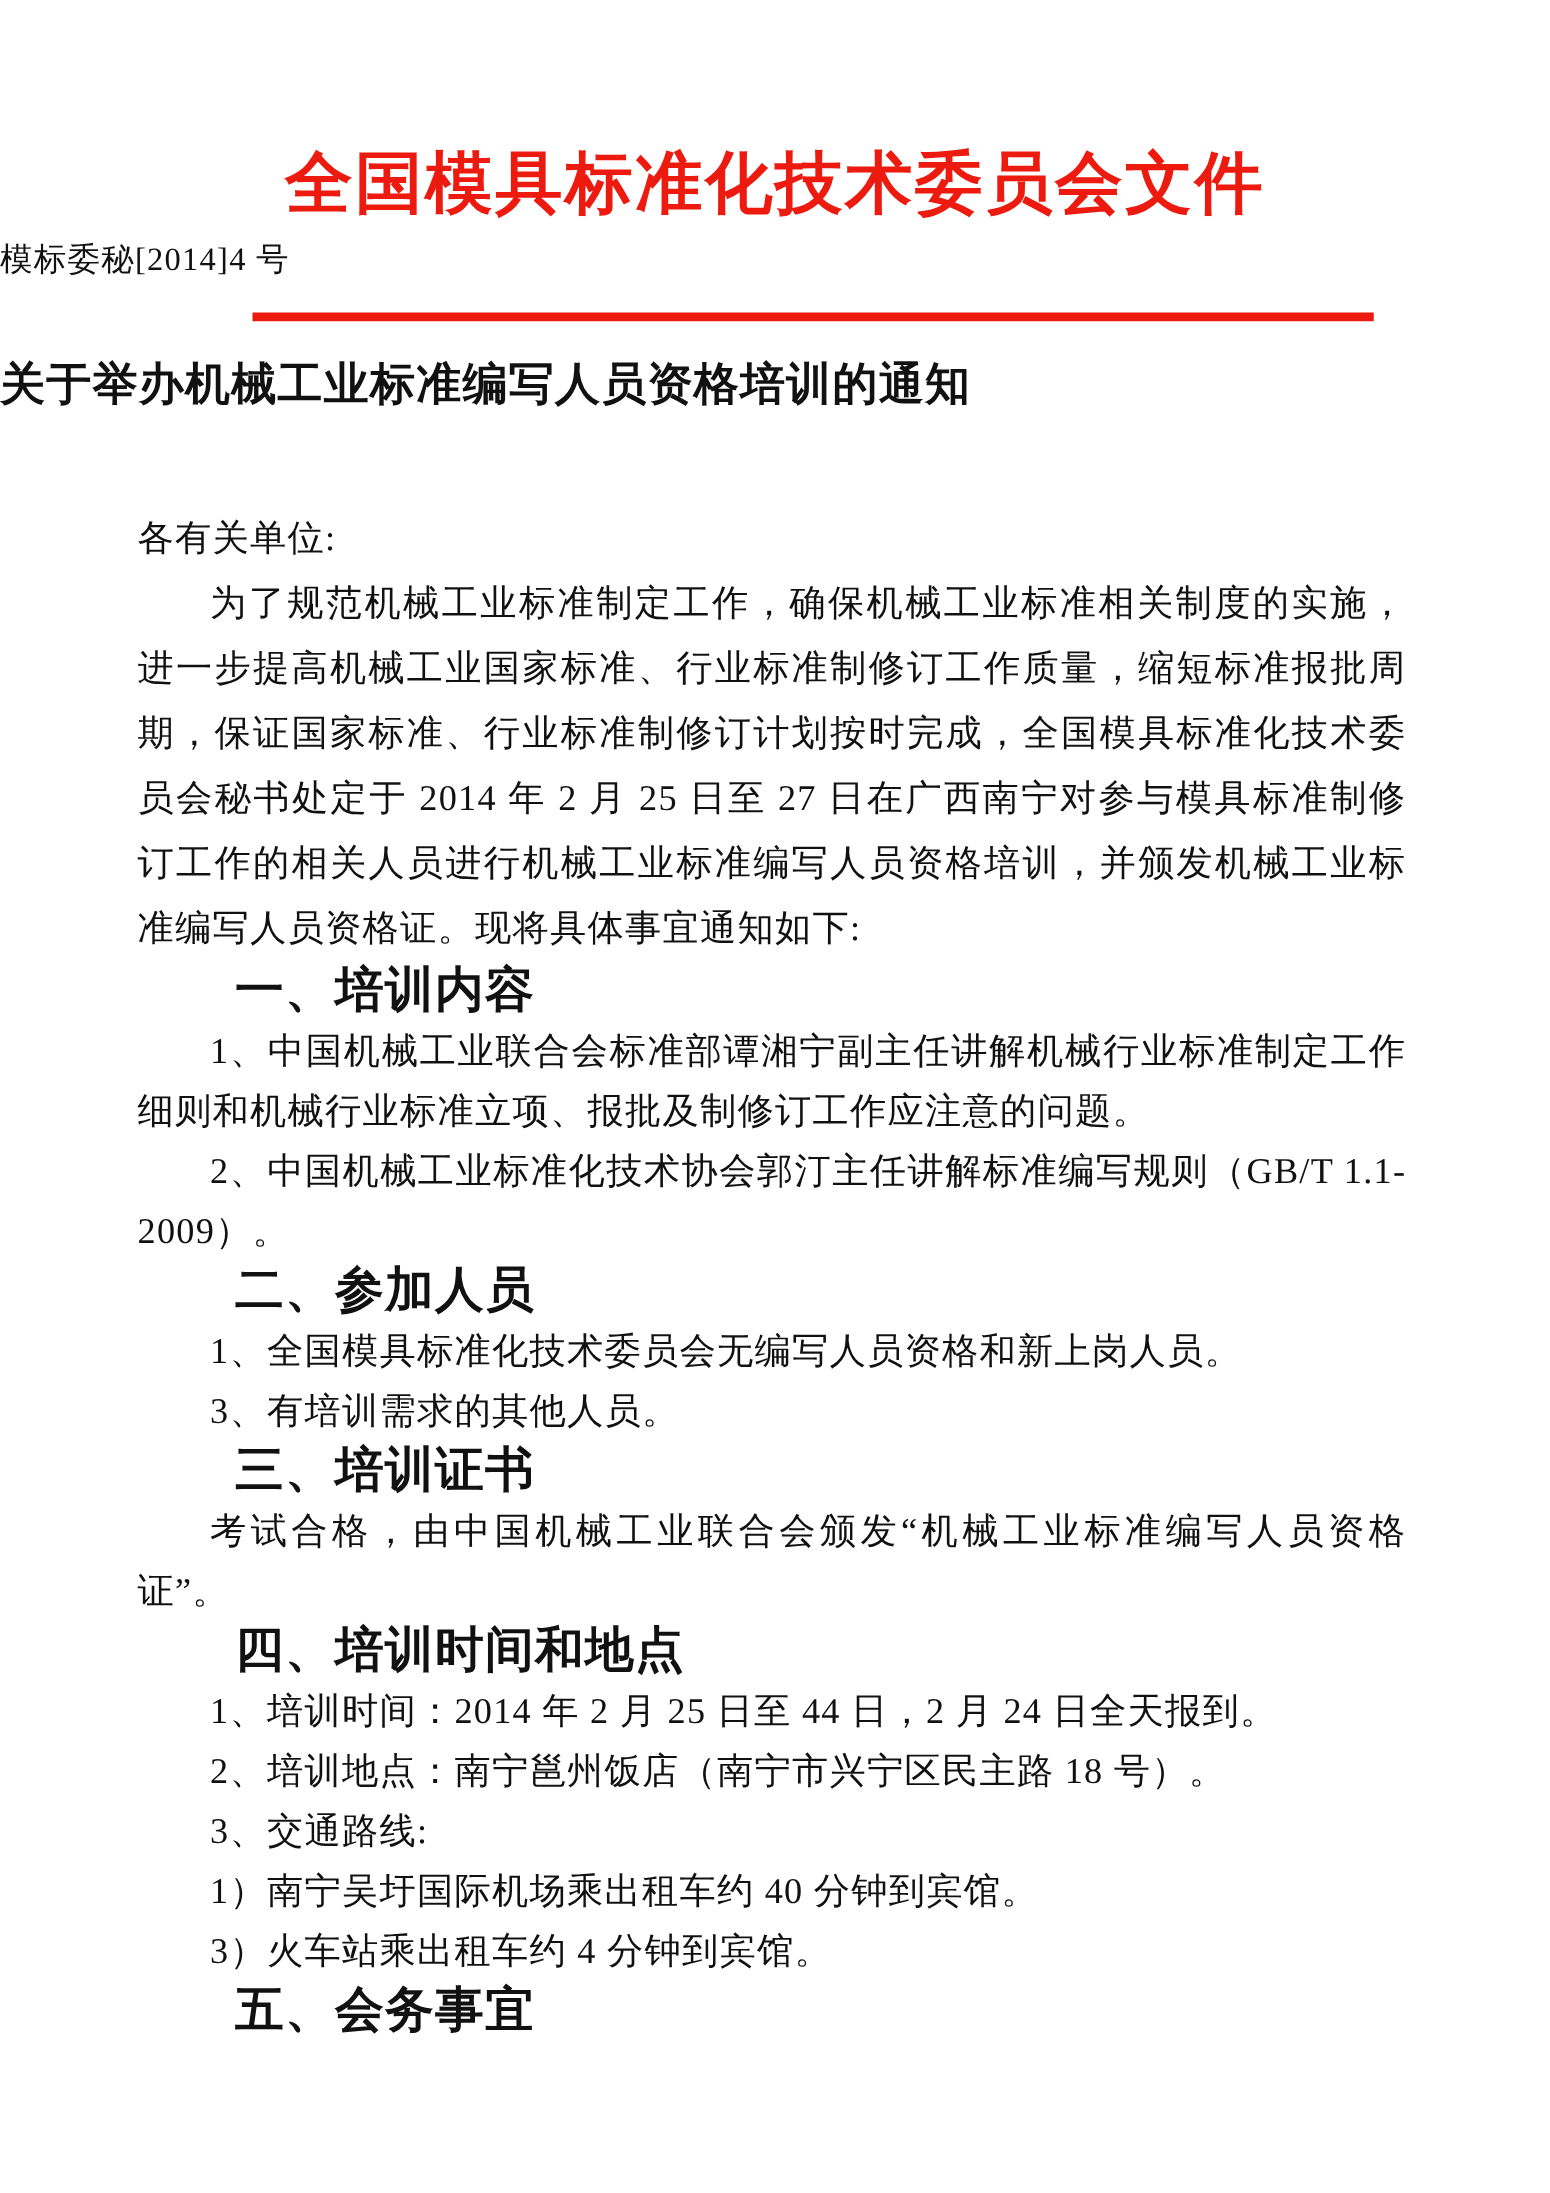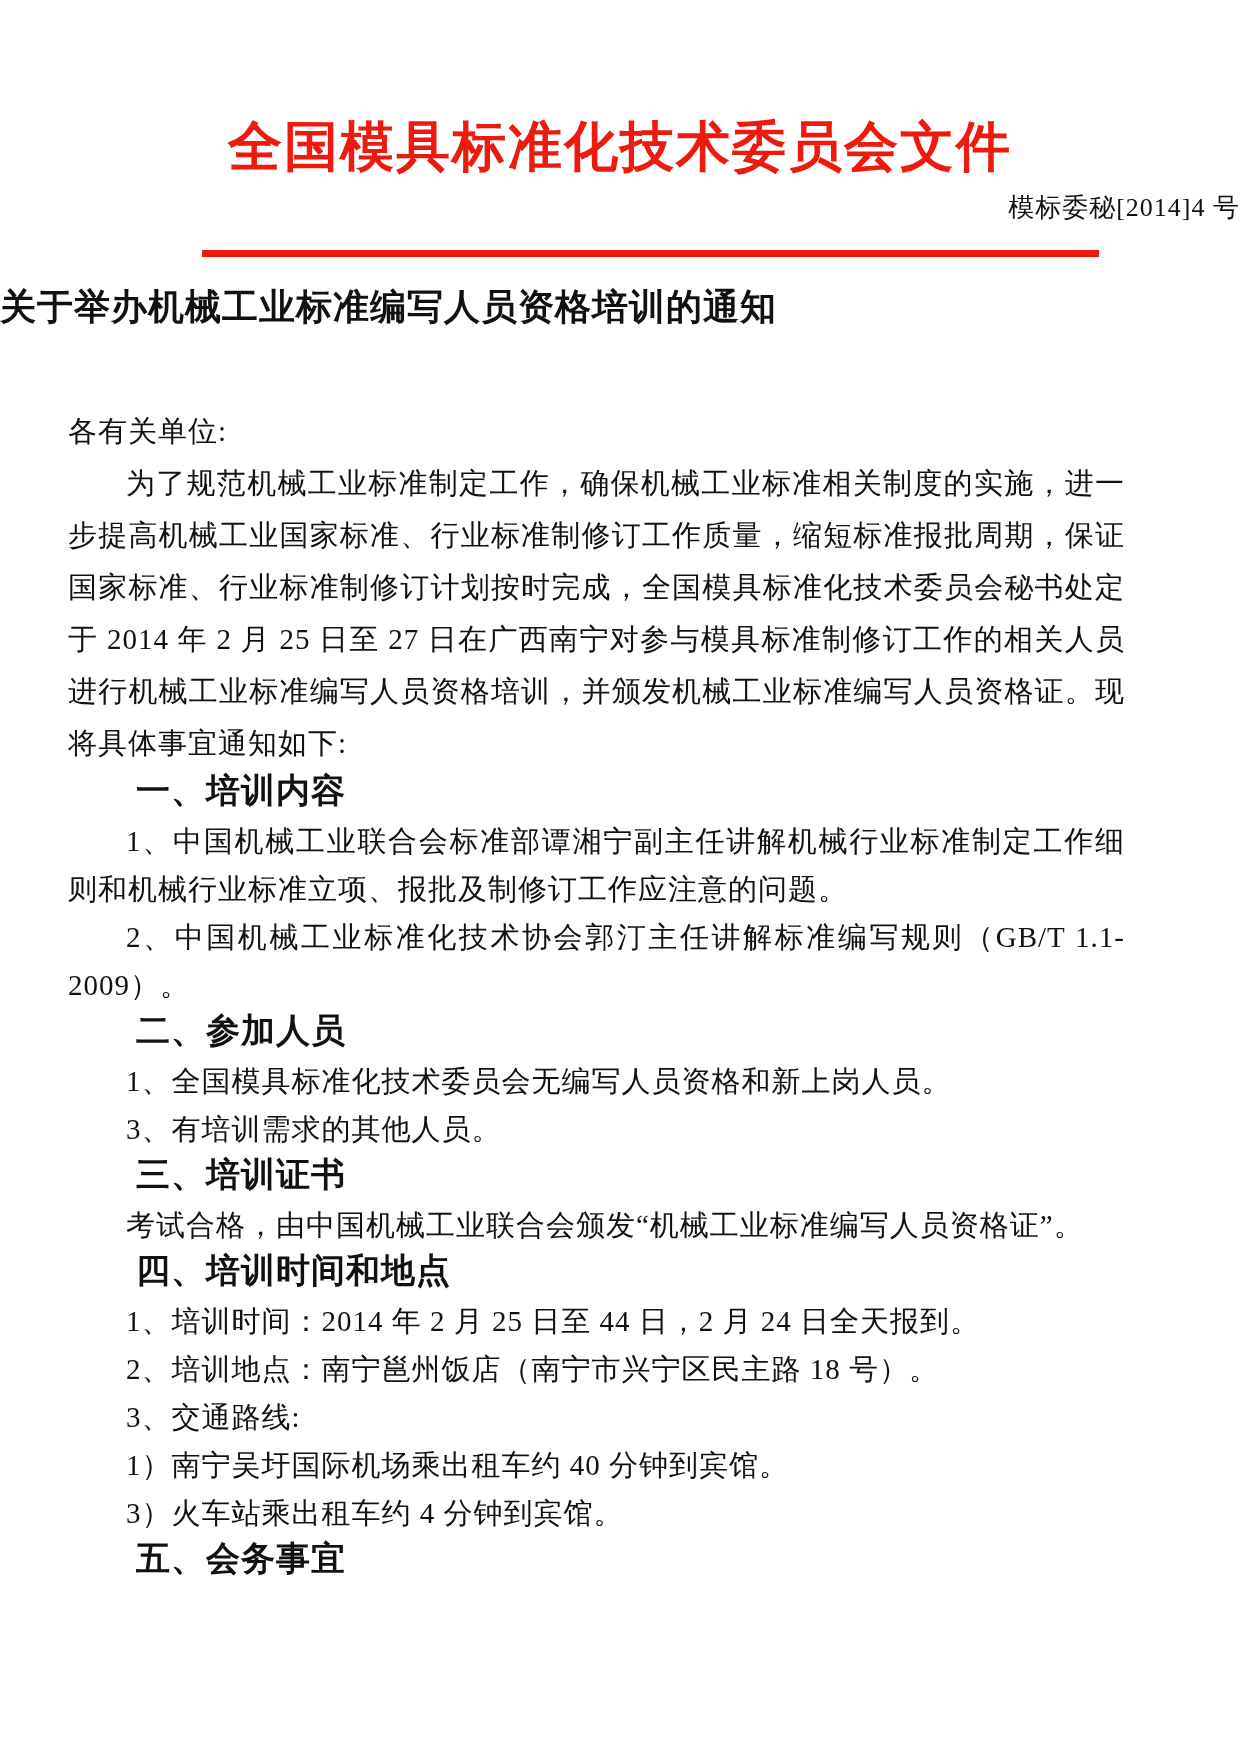--- a/index.html
+++ b/index.html
@@ -21,21 +21,21 @@
     text-align:center;
     color:var(--red);
     font-family:"Liberation Serif", serif;
     font-weight:bold;
     font-size:54px;
     line-height:70px;
     letter-spacing:2px;
     white-space:nowrap;
   }
   .doc-number{
-    text-align:right;
+    text-align:left;
     color:var(--ink);
     font-family:"Liberation Serif", serif;
     font-size:26px;
     line-height:36px;
     margin-top:8px;
     letter-spacing:1px;
   }
   .red-rule{
     height:7px;
     width:897px;
@@ -45,37 +45,37 @@
   .doc-title{
     color:var(--ink);
     font-family:"Liberation Sans", sans-serif;
     font-weight:bold;
     font-size:36px;
     line-height:48px;
     margin:26px 0 0 0;
     letter-spacing:1px;
   }
   .body{
-    padding:74px 115px 0 68px;
+    padding:74px 115px 0 110px;
     color:var(--ink);
     font-family:"Liberation Serif", serif;
     font-size:29px;
     letter-spacing:1px;
   }
   .body p{
     margin:0;
     text-align:justify;
   }
   .opening{line-height:52px;}
   .indent{text-indent:2em;}
   .item{line-height:48px;text-indent:2em;}
   .sec-heading{
-    font-family:Liberation Mono, monospace;
+    font-family:Liberation Sans, sans-serif;
     font-weight:bold;
-    font-size:34px;
+    font-size:39px;
     line-height:48px;
     margin:0;
     text-indent:2em;
     letter-spacing:1px;
   }
 </style>
 </head>
 <body>
 
 <div class="page">

